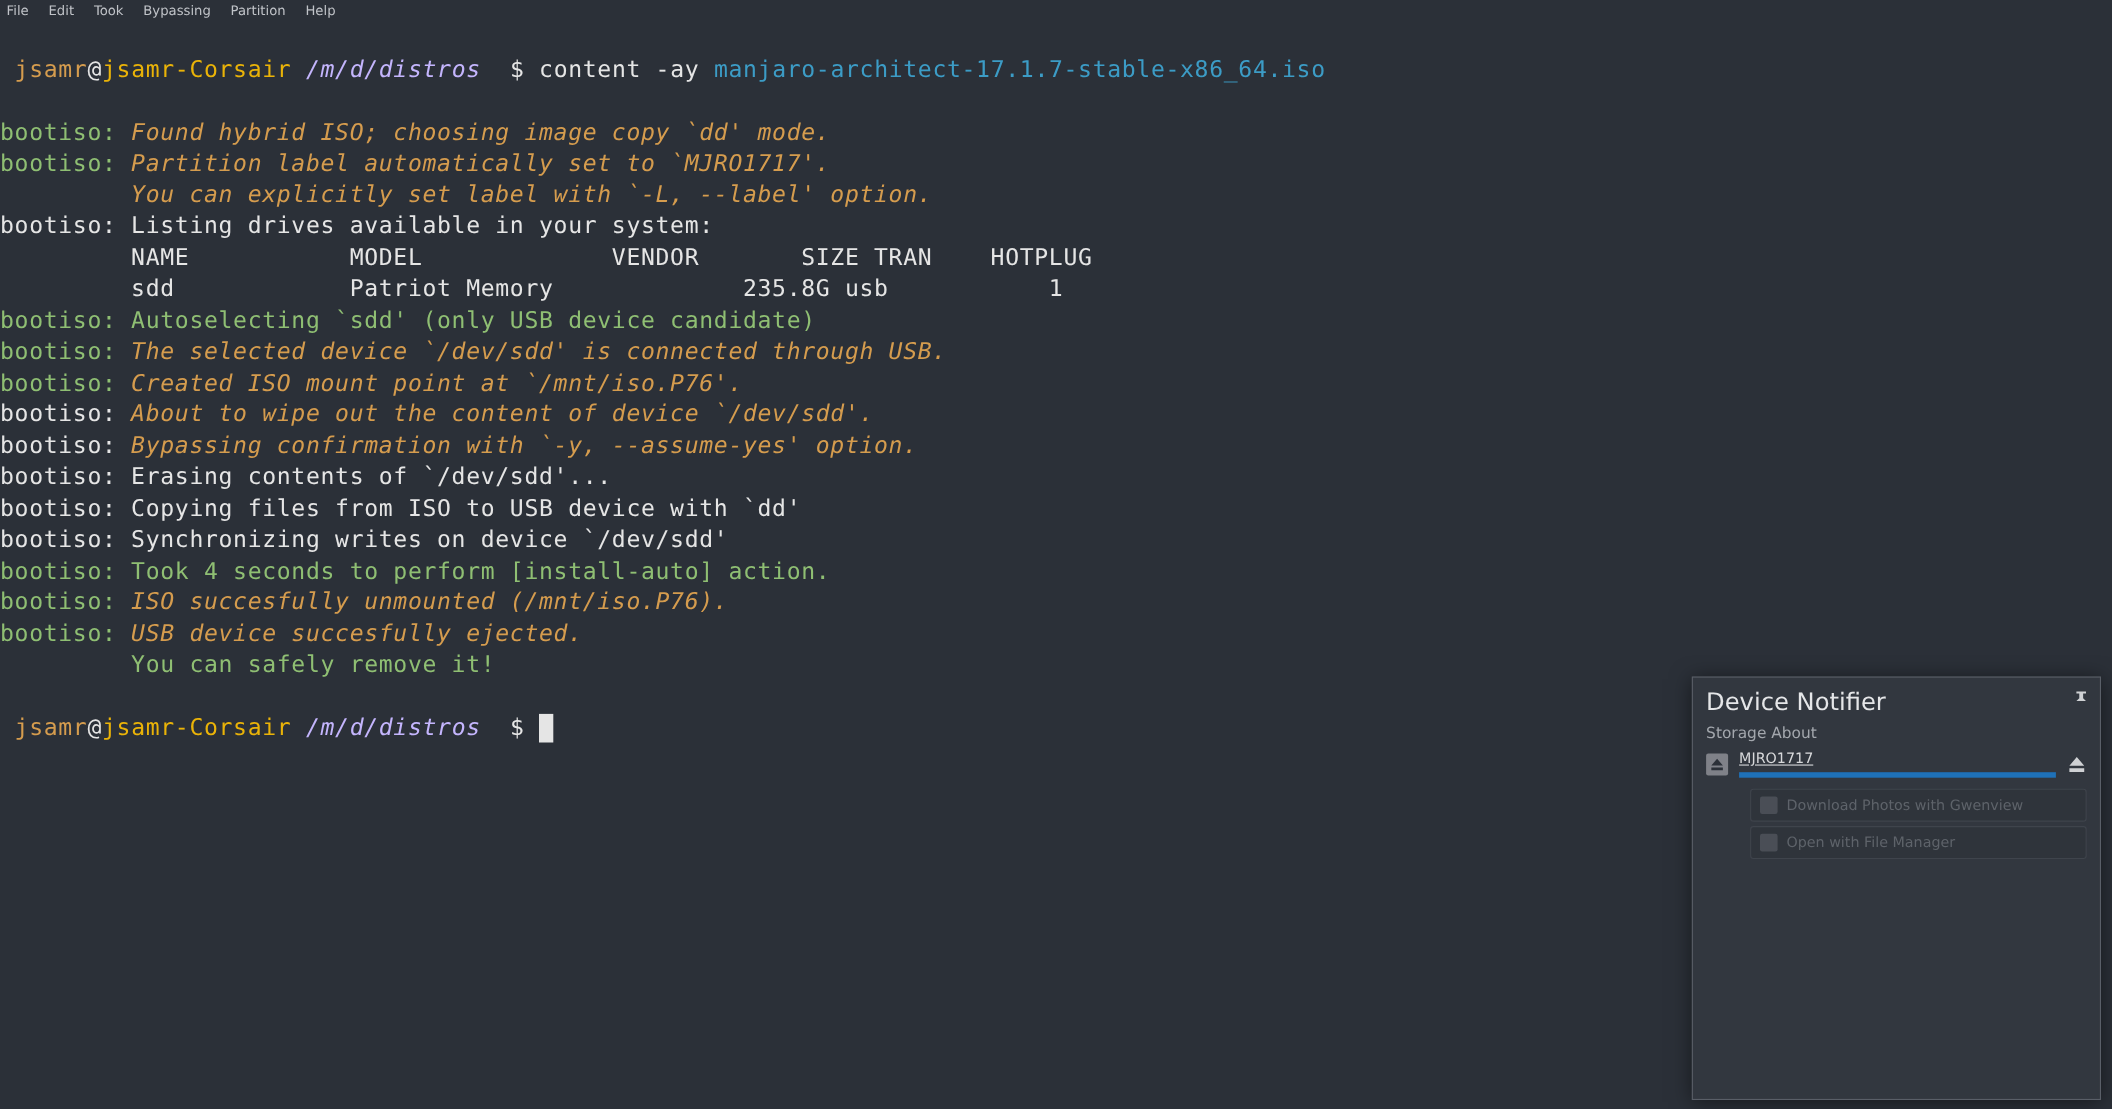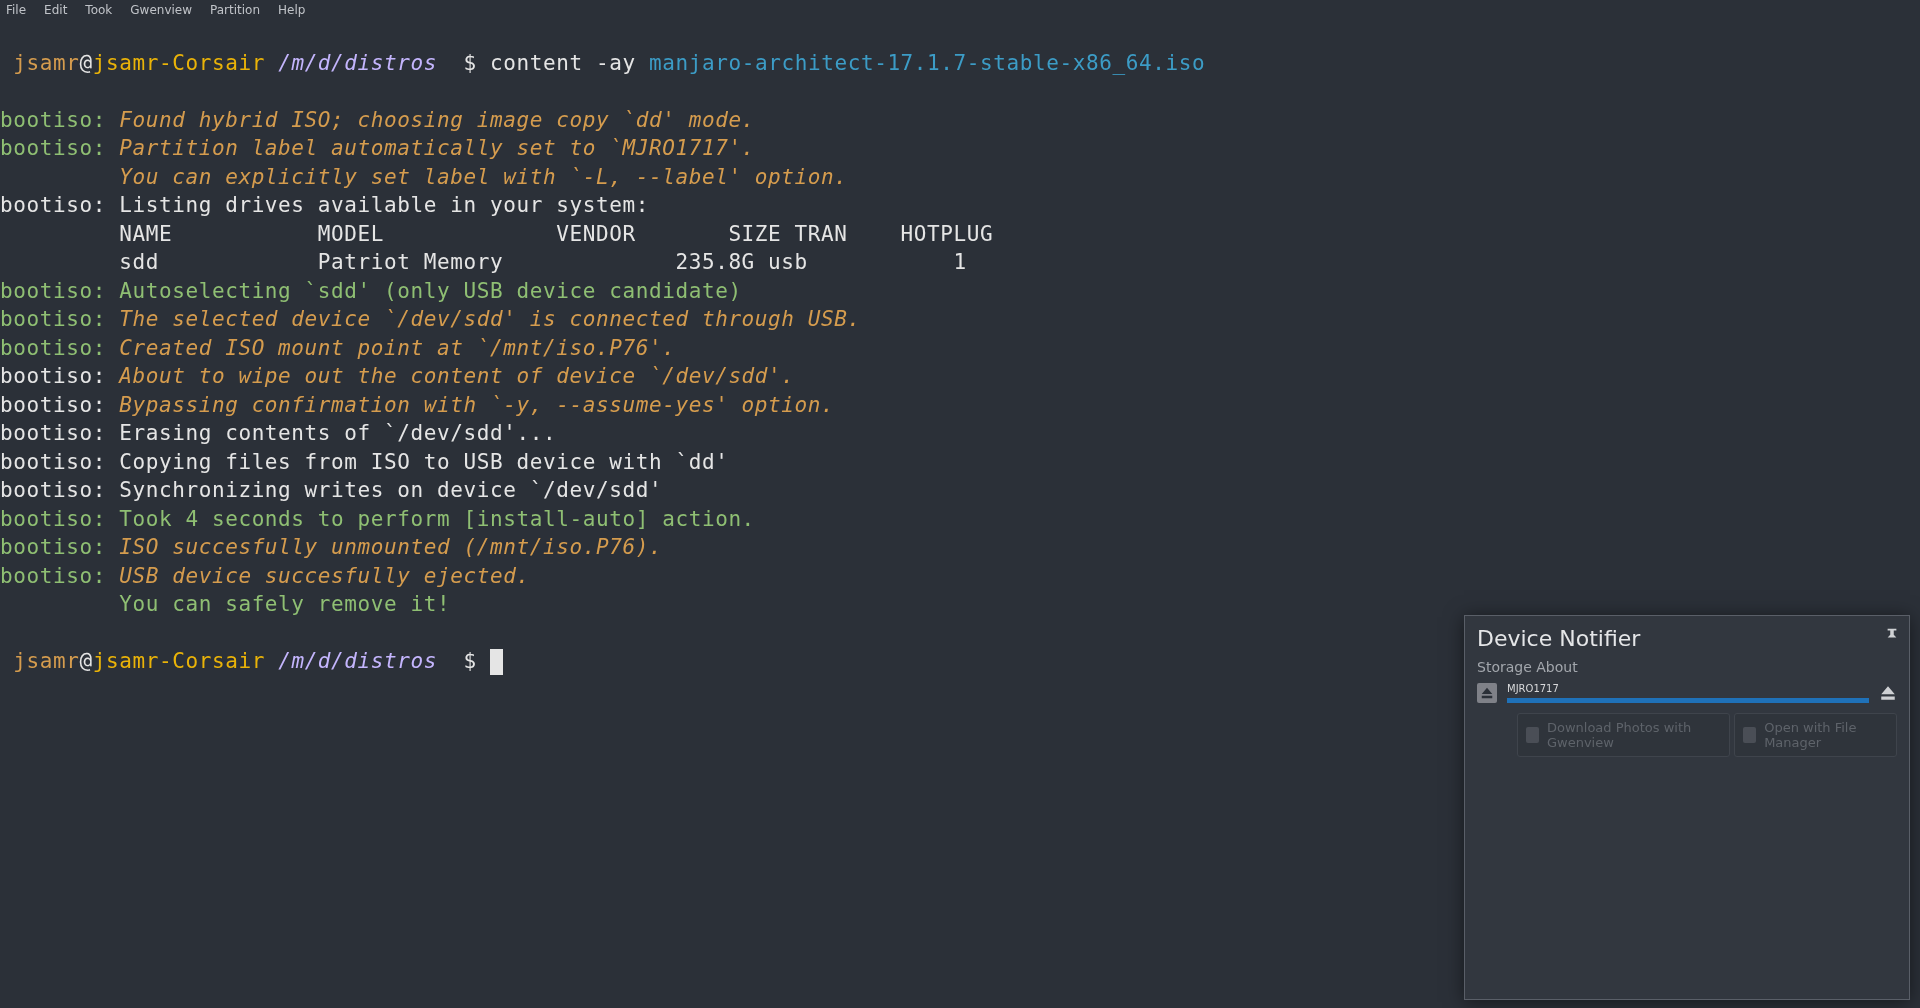--- a/index.html
+++ b/index.html
@@ -35,21 +35,21 @@
   .txt-y    { color: #d59c4e; font-style: italic; }
   .txt-w    { color: #e5e5e5; }
   .txt-g    { color: #8fbf73; }
   .cursor   { display: inline-block; width: 13px; height: 26px; background: #e5e5e5; vertical-align: text-bottom; transform: translateY(2px); }
 
   
   .notifier {
     position: absolute;
     right: 10px;
     top: 615px;
-    width: 446px;
+    width: 372px;
     height: 385px;
     background: #32373f;
     border: 1px solid #5a5f68;
     box-shadow: 0 2px 18px rgba(0,0,0,0.5);
     color: #e5e6e8;
     font-family: "DejaVu Sans", sans-serif;
     font-size: 14px;
     padding: 10px 12px 12px 12px;
   }
   .notifier .pin {
@@ -60,43 +60,43 @@
   .notifier .subhead { font-size: 14px; color: #a3a7ad; margin-bottom: 6px; }
   .vol-row {
     display: flex; align-items: center; gap: 10px; padding: 2px 0 0 0;
   }
   .vol-icon {
     width: 20px; height: 20px; background: #7f8188; border-radius: 2px;
     display:flex; align-items:center; justify-content:center;
   }
   .vol-icon svg { width: 14px; height: 14px; fill: #2b3038; }
   .vol-main { flex: 1; }
-  .vol-label { font-size: 10px; color: #d8d9db; }
+  .vol-label { font-size: 13px; color: #d8d9db; text-decoration: underline; }
   .vol-bar {
     height: 5px; margin-top: 4px; width: 100%;
     background: #1f71b8;
   }
   .eject { width: 18px; height: 18px; }
   .eject svg { width: 18px; height: 18px; fill: #cfd1d4; }
-  .action-list { margin: 10px 0 0 40px; display:flex; flex-direction:row; gap:4px; }
+  .action-list { margin: 10px 0 0 40px; display:flex; flex-direction:column; gap:4px; }
   .action {
     background: #2f343b; border: 1px solid #3f444c; border-radius: 3px;
     padding: 6px 8px; display:flex; align-items:center; gap:8px;
     color: #5e636a; font-size: 13px;
   }
   .action .aicon { width:16px; height:16px; background:#4a4e56; border-radius:2px; }
 </style>
 </head>
 <body>
 
 <div class="menubar">
   <span class="item">File</span>
   <span class="item">Edit</span>
   <span class="item">Took</span>
-  <span class="item">Gwenview</span>
+  <span class="item">Bypassing</span>
   <span class="item">Partition</span>
   <span class="item">Help</span>
 </div>
 
 <div class="terminal">
 <div> <span class="p-user">jsamr</span><span class="p-at">@</span><span class="p-host">jsamr-Corsair</span> <span class="p-path">/m/d/distros</span>  <span class="p-dollar">$</span> <span class="cmd">content</span> <span class="cmd">-ay</span> <span class="iso">manjaro-architect-17.1.7-stable-x86_64.iso</span></div>
 <div id="out"><div><span class="tag-g">bootiso:</span><span class="txt-y"> Found hybrid ISO; choosing image copy `dd' mode.</span></div><div><span class="tag-g">bootiso:</span><span class="txt-y"> Partition label automatically set to `MJRO1717'.</span></div><div><span class="txt-w">        </span><span class="txt-y"> You can explicitly set label with `-L, --label' option.</span></div><div><span class="txt-w">bootiso:</span><span class="txt-w"> Listing drives available in your system:</span></div><div><span class="txt-w">        </span><span class="txt-w"> NAME           MODEL             VENDOR       SIZE TRAN    HOTPLUG</span></div><div><span class="txt-w">        </span><span class="txt-w"> sdd            Patriot Memory             235.8G usb           1</span></div><div><span class="tag-g">bootiso:</span><span class="txt-g"> Autoselecting `sdd' (only USB device candidate)</span></div><div><span class="tag-g">bootiso:</span><span class="txt-y"> The selected device `/dev/sdd' is connected through USB.</span></div><div><span class="tag-g">bootiso:</span><span class="txt-y"> Created ISO mount point at `/mnt/iso.P76'.</span></div><div><span class="txt-w">bootiso:</span><span class="txt-y"> About to wipe out the content of device `/dev/sdd'.</span></div><div><span class="txt-w">bootiso:</span><span class="txt-y"> Bypassing confirmation with `-y, --assume-yes' option.</span></div><div><span class="txt-w">bootiso:</span><span class="txt-w"> Erasing contents of `/dev/sdd'...</span></div><div><span class="txt-w">bootiso:</span><span class="txt-w"> Copying files from ISO to USB device with `dd'</span></div><div><span class="txt-w">bootiso:</span><span class="txt-w"> Synchronizing writes on device `/dev/sdd'</span></div><div><span class="tag-g">bootiso:</span><span class="txt-g"> Took 4 seconds to perform [install-auto] action.</span></div><div><span class="tag-g">bootiso:</span><span class="txt-y"> ISO succesfully unmounted (/mnt/iso.P76).</span></div><div><span class="tag-g">bootiso:</span><span class="txt-y"> USB device succesfully ejected.</span></div><div><span class="txt-w">        </span><span class="txt-g"> You can safely remove it!</span></div></div>
 <div> <span class="p-user">jsamr</span><span class="p-at">@</span><span class="p-host">jsamr-Corsair</span> <span class="p-path">/m/d/distros</span>  <span class="p-dollar">$</span> <span class="cursor"></span></div>
 </div>
 

